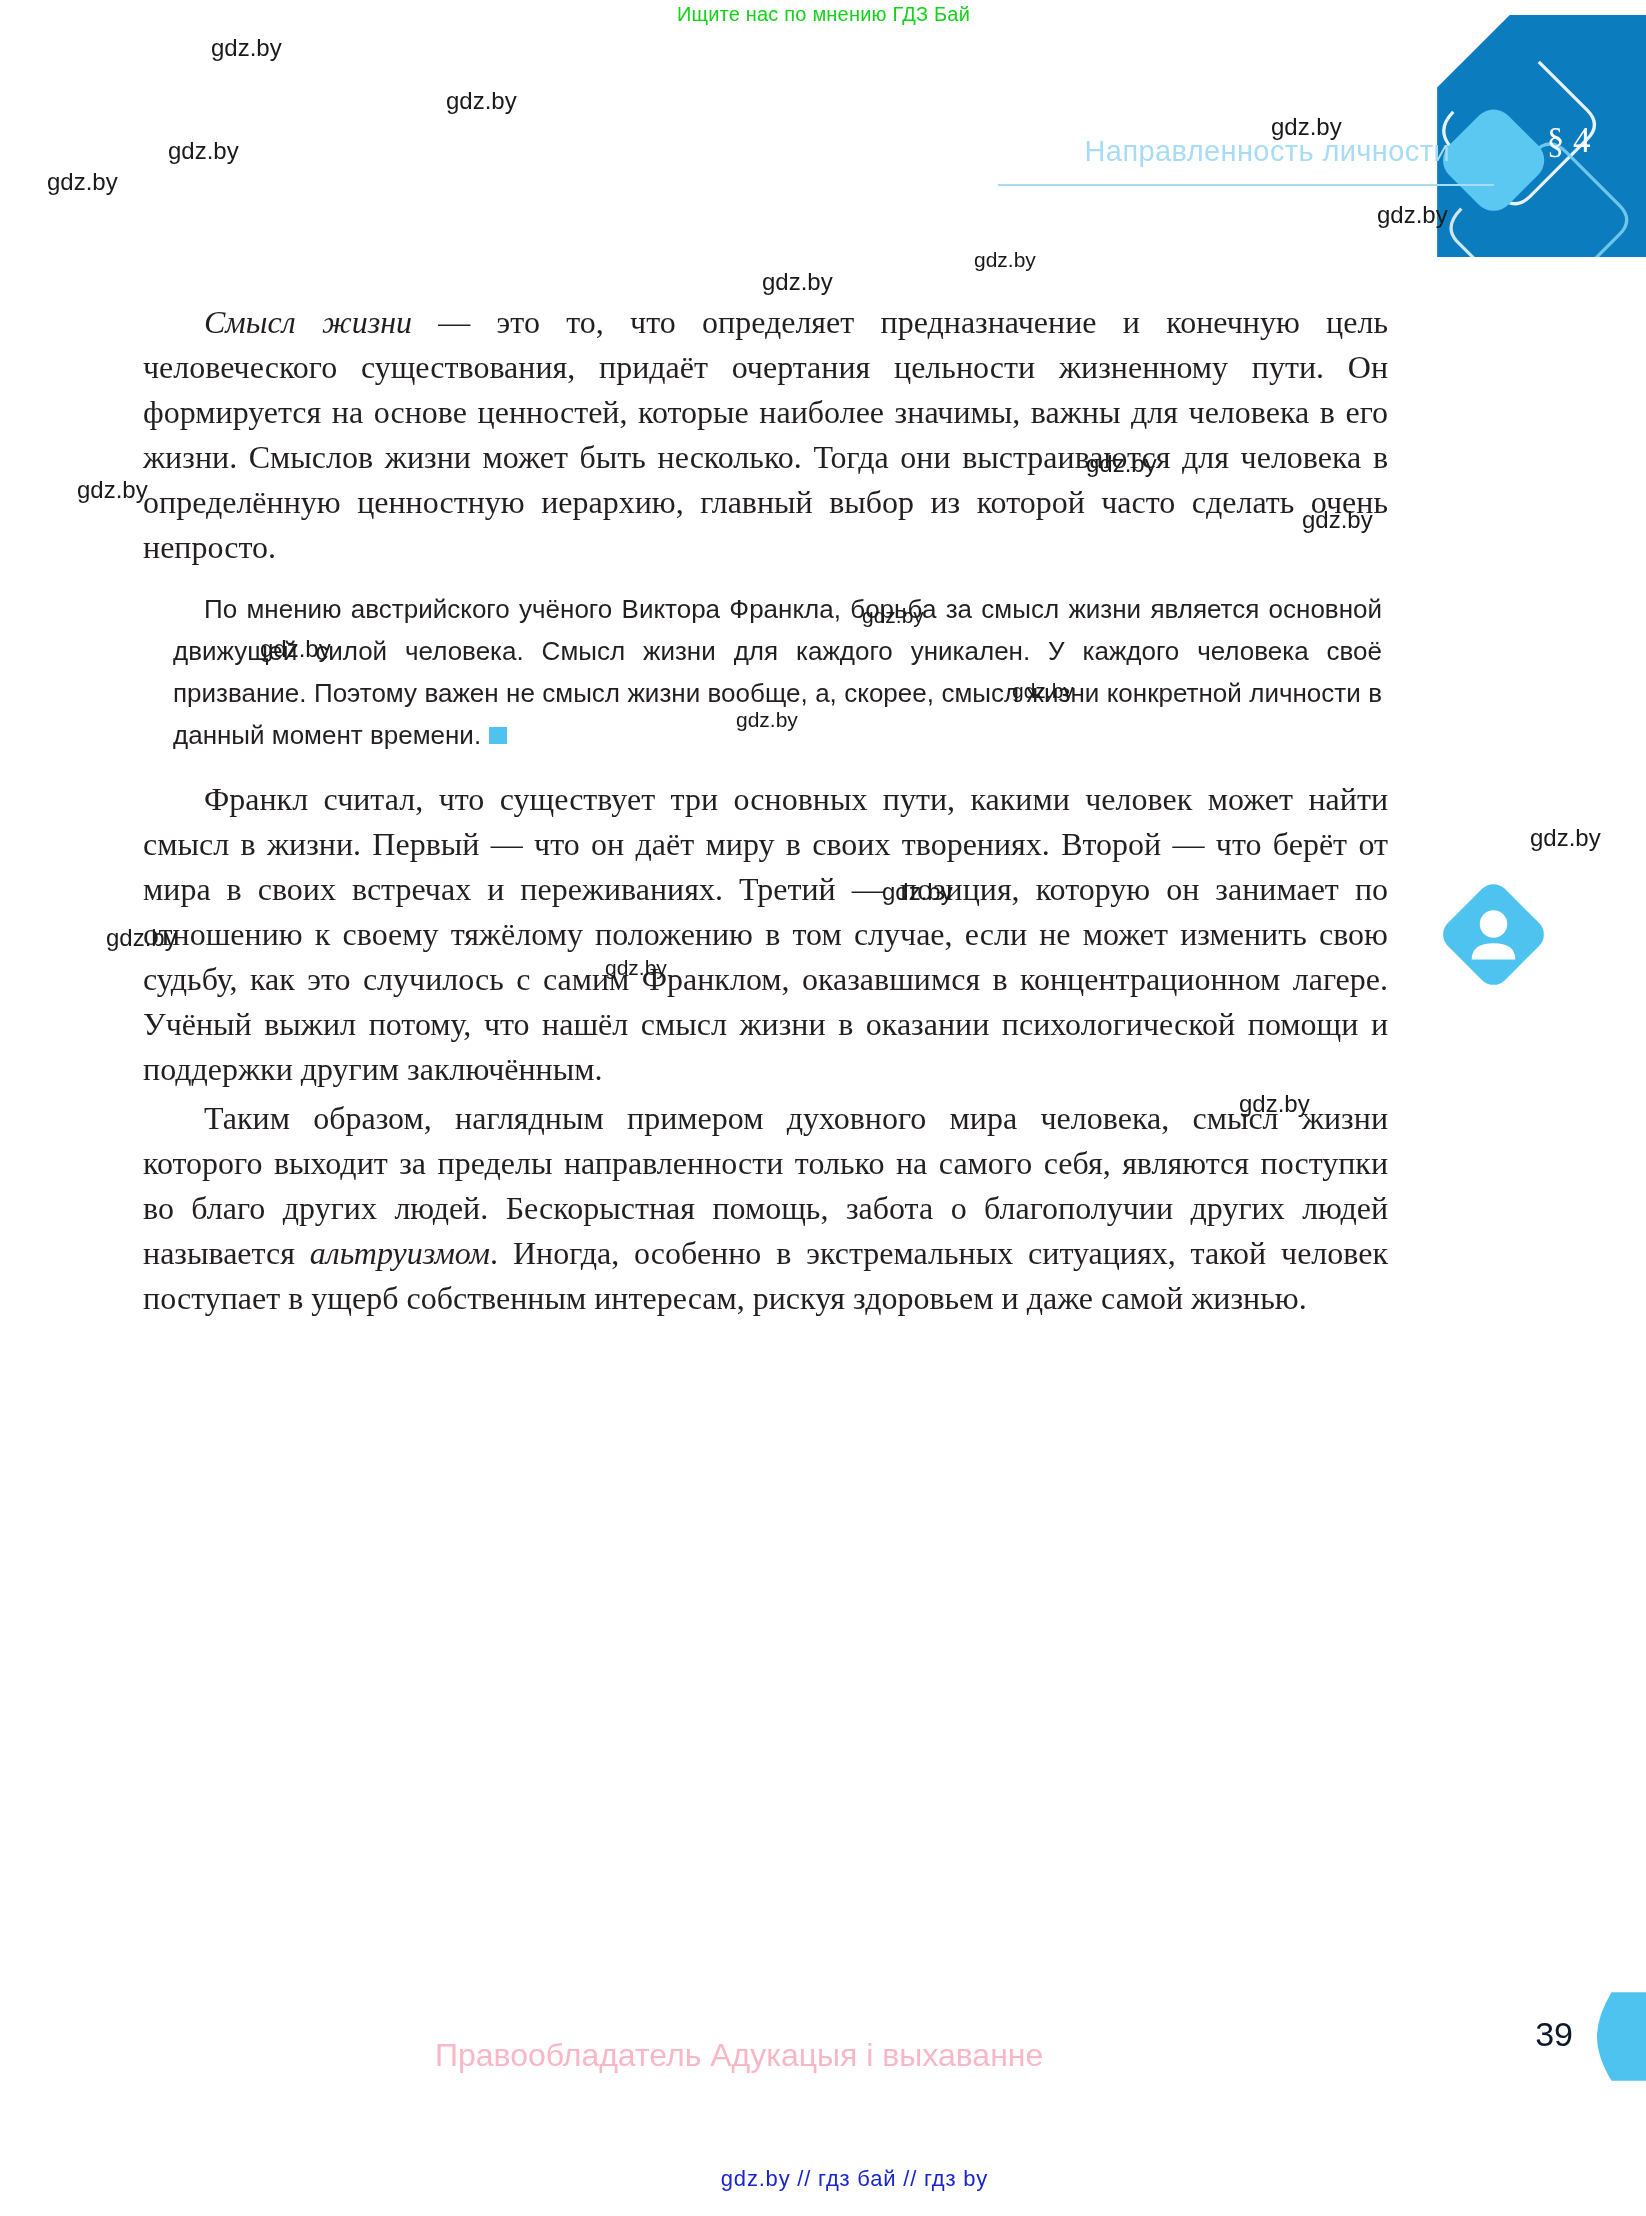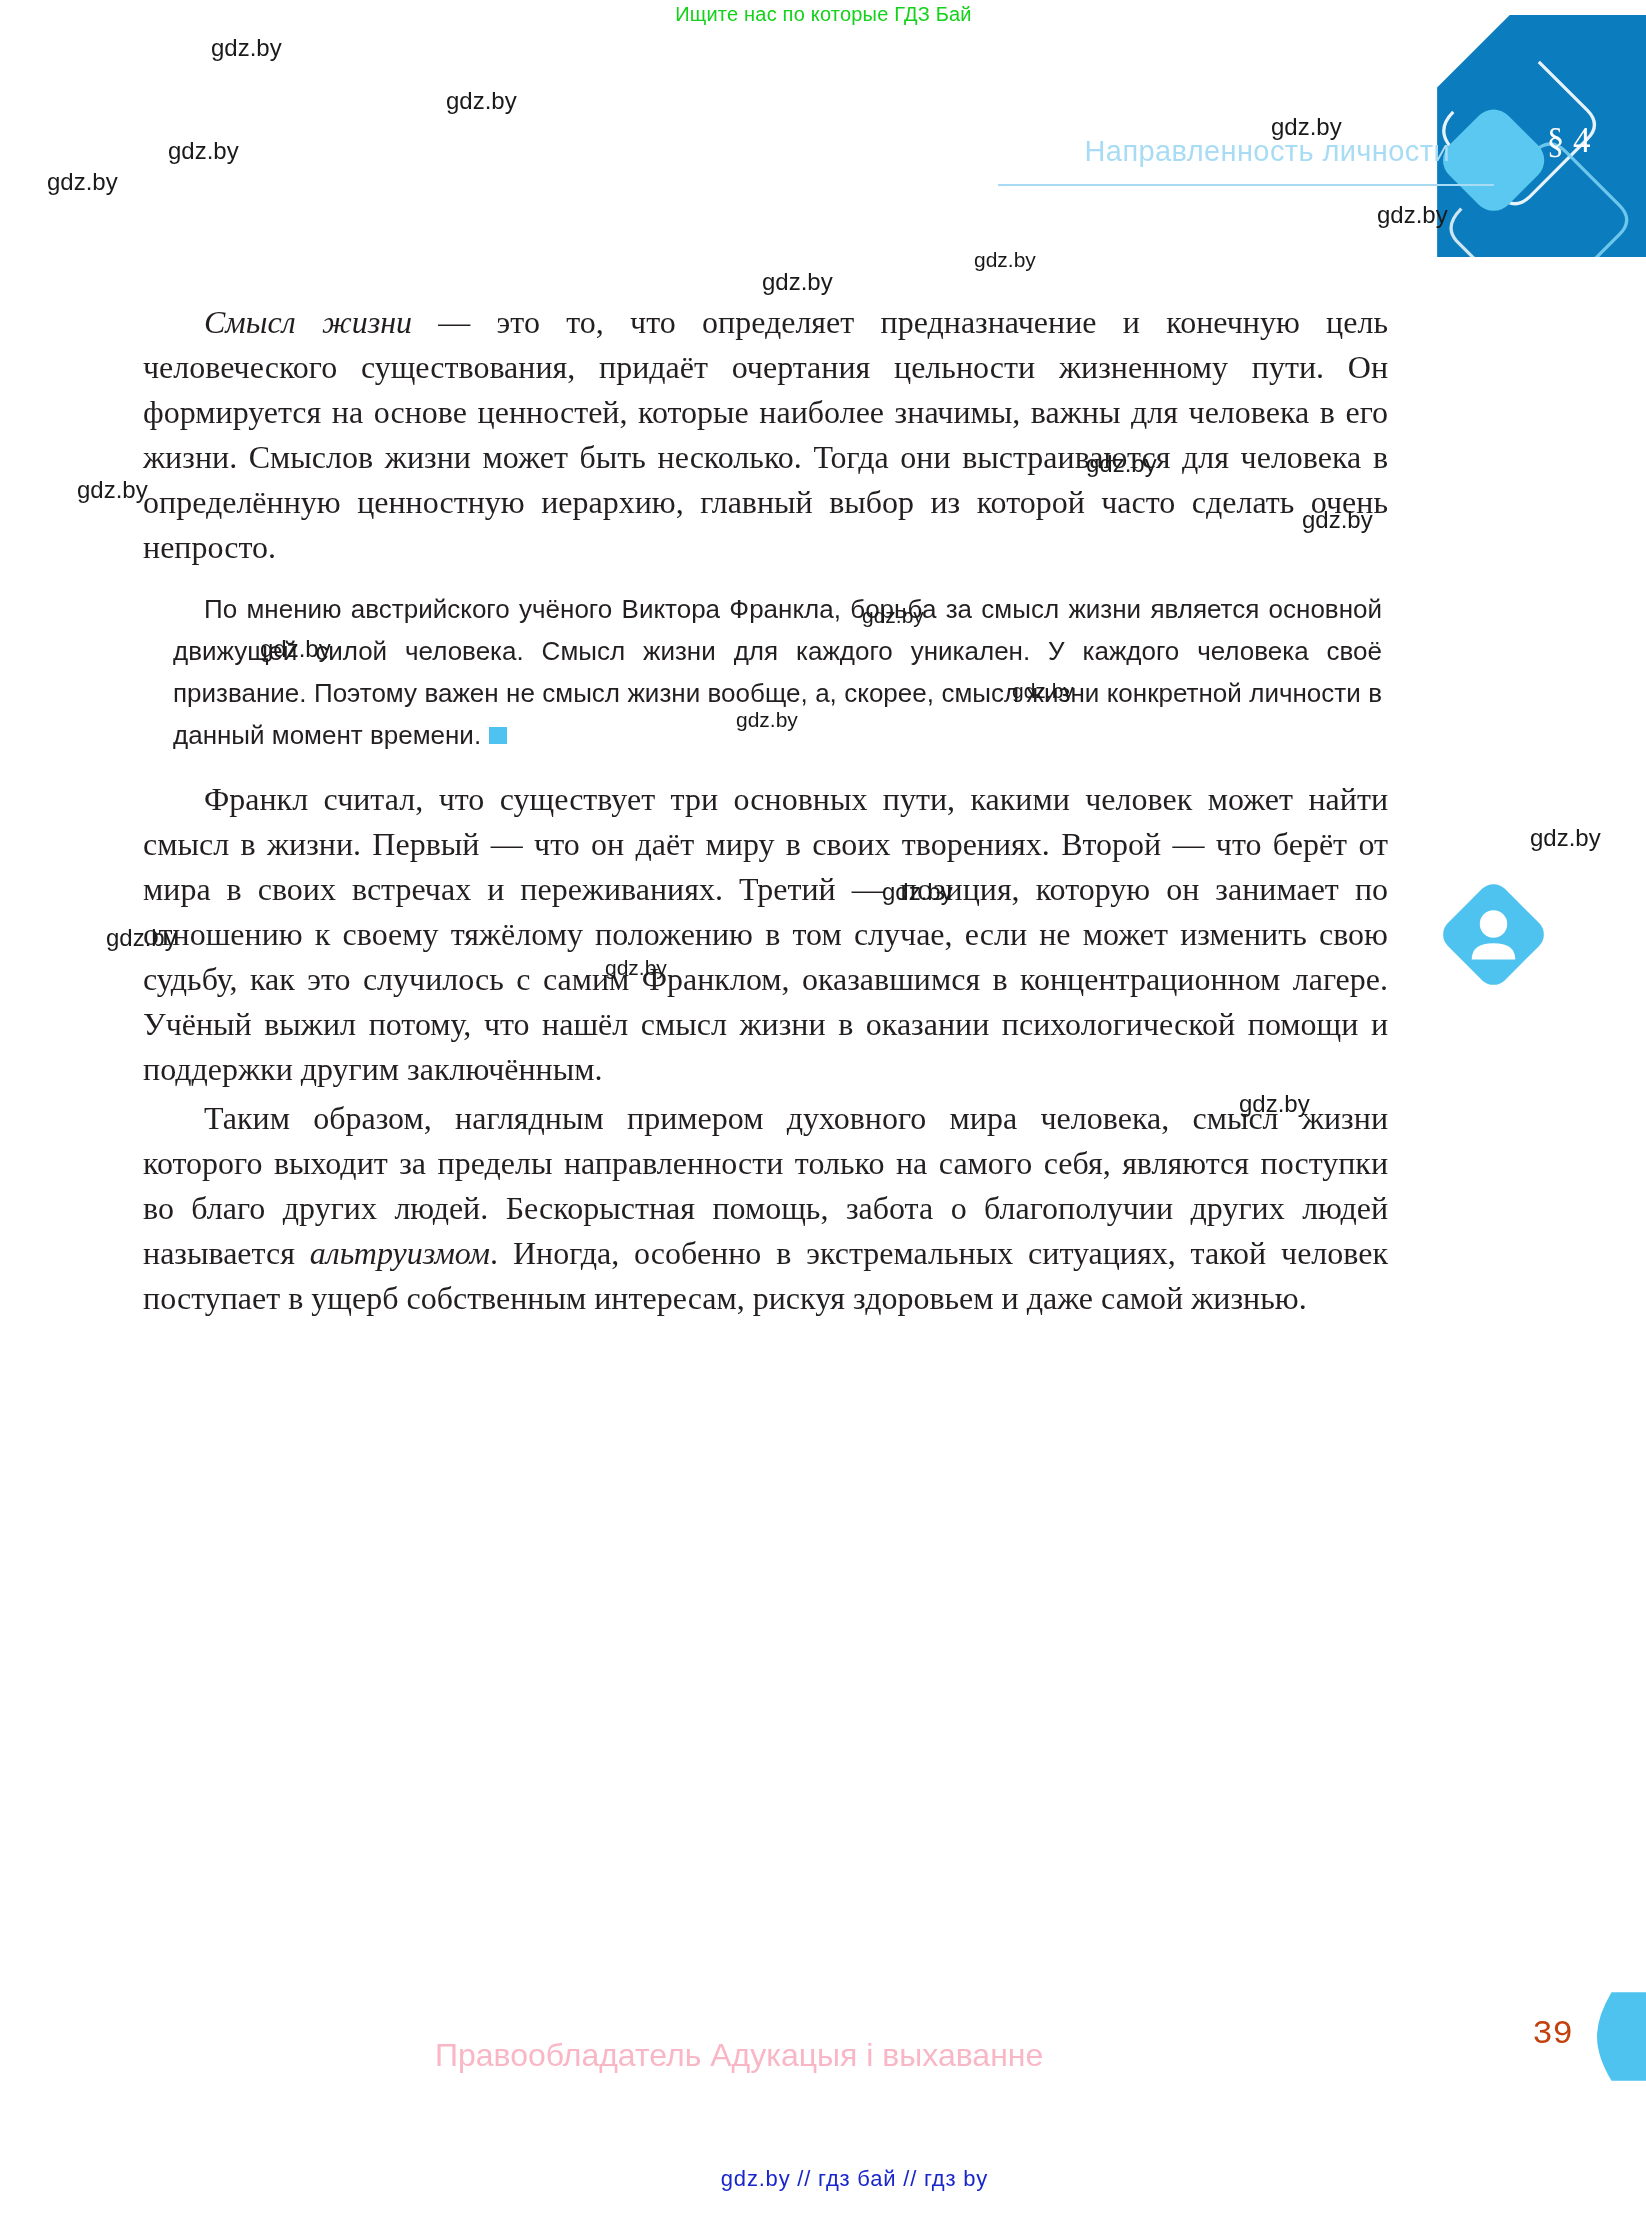--- a/index.html
+++ b/index.html
@@ -124,23 +124,23 @@
     left: 1433px;
     width: 121px;
     height: 121px;
   }
 
   
   .page-number {
     position: absolute;
     right: 74px;
     top: 2015px;
-    font-family: Liberation Mono, monospace;
+    font-family: Liberation Sans, sans-serif;
     font-size: 34px;
-    color: #c2410c;
+    color: #0f172a;
   }
   .page-tab {
     position: absolute;
     right: 0;
     top: 1992px;
     width: 50px;
     height: 89px;
   }
   .copyright-wm {
     position: absolute;
@@ -169,21 +169,21 @@
     position: absolute;
     font-family: "Liberation Sans", sans-serif;
     color: #1a1a1a;
     white-space: nowrap;
     pointer-events: none;
   }
 </style>
 </head>
 <body>
 
-<div class="top-banner">Ищите нас по которые ГДЗ Бай</div>
+<div class="top-banner">Ищите нас по мнению ГДЗ Бай</div>
 
 <div class="header-art">
   <svg width="210" height="242" viewBox="0 0 260 300" xmlns="http://www.w3.org/2000/svg">
 
     <path d="M 90 0 L 260 0 L 260 300 L 0 300 L 0 90 Z" fill="#0b7cbd"></path>
 
     <path d="M 20 120 Q 0 140 14 160 L 80 226 Q 96 242 114 226 L 186 154 Q 204 136 186 118 L 126 58" fill="none" stroke="#ffffff" stroke-width="4" opacity="0.9"></path>
     <path d="M 120 170 Q 140 150 160 170 L 226 236 Q 244 254 226 272 L 170 328" fill="none" stroke="#7fd3f5" stroke-width="4" opacity="0.85"></path>
     <path d="M 30 240 Q 8 262 24 280 L 70 326" fill="none" stroke="#ffffff" stroke-width="4" opacity="0.8"></path>
 

